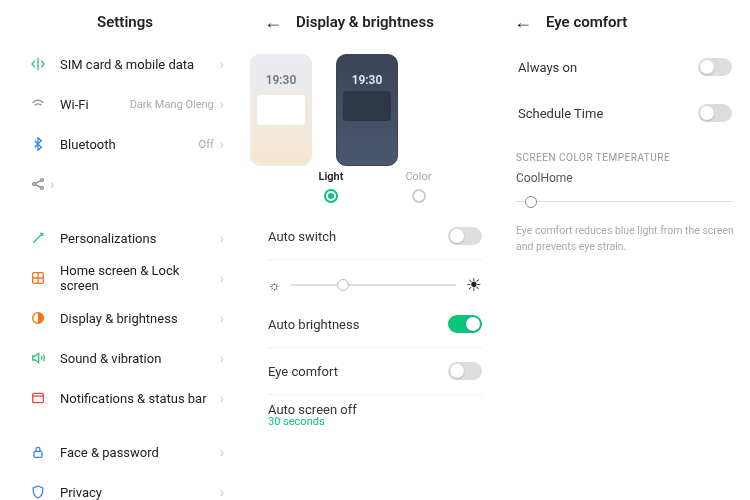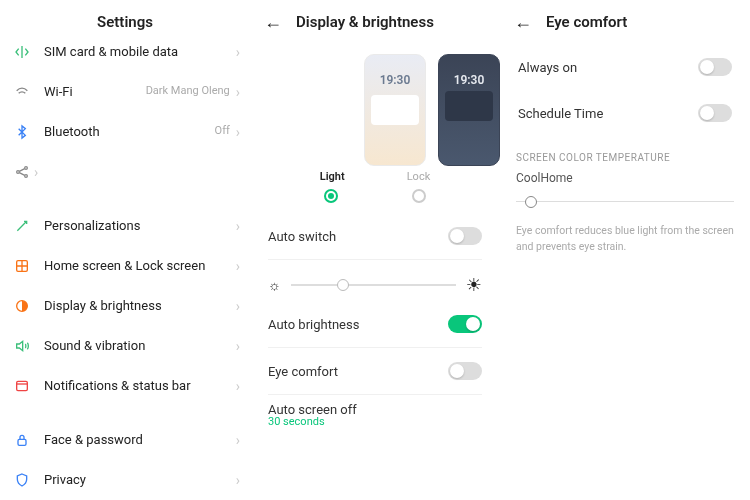--- a/index.html
+++ b/index.html
@@ -14,33 +14,33 @@
     overflow: hidden;
   }
   .pane { height: 500px; overflow: hidden; position: relative; }
   .pane1 { width: 250px; }
   .pane2 { width: 250px; }
   .pane3 { width: 250px; }
 
   .header { display:flex; align-items:center; height:44px; padding:0 14px; font-weight:600; font-size:15px; }
   .header .back { margin-right:14px; font-size:18px; line-height:1; }
 
-  .row { display:flex; align-items:flex-start; height:40px; padding:0 10px; position:relative; }
+  .row { display:flex; align-items:center; height:40px; padding:0 26px; position:relative; }
   .row .icon { width:24px; display:flex; justify-content:center; color:#888; }
   .row .label { flex:1; margin-left:10px; font-size:13px; color:#222; }
   .row .value { font-size:11px; color:#aaa; margin-right:6px; }
   .row .chev { color:#ccc; font-size:14px; }
   .gap { height:14px; }
 
   .toggle { width:34px; height:18px; border-radius:9px; background:#ddd; position:relative; }
   .toggle::after { content:""; position:absolute; width:14px; height:14px; border-radius:50%; background:#fff; top:2px; left:2px; box-shadow:0 1px 2px rgba(0,0,0,0.2);}
   .toggle.on { background:#09c67b; }
   .toggle.on::after { left:18px; }
 
-  .phones { display:flex; justify-content:flex-end; gap:12px; padding:10px 0 4px; }
+  .phones { display:flex; justify-content:flex-start; gap:24px; padding:10px 0 4px; }
   .phone { width:62px; height:112px; border-radius:10px; position:relative; overflow:hidden; }
   .phone.light { background:linear-gradient(#e9ecf4,#f7e7d0); border:1px solid #eaeaea;}
   .phone.dark  { background:linear-gradient(#3b4456,#4a586e); border:1px solid #3b4456;}
   .phone .clk { position:absolute; top:18px; width:100%; text-align:center; font-size:12px; font-weight:600; }
   .phone.light .clk { color:#6b7a90; }
   .phone.dark .clk  { color:#e7eaf0; }
   .phone .card { position:absolute; left:6px; right:6px; height:30px; border-radius:4px; }
   .phone.light .card { top:40px; background:#fff; }
   .phone.dark  .card { top:36px; background:#2e3748; }
 
@@ -206,21 +206,21 @@
       <div class="clk">19:30</div>
       <div class="card"></div>
     </div>
     <div class="phone dark">
       <div class="clk">19:30</div>
       <div class="card"></div>
     </div>
   </div>
   <div class="theme-labels">
     <span class="l">Light</span>
-    <span class="d">Lock</span>
+    <span class="d">Color</span>
   </div>
   <div class="radios">
     <span class="radio sel"></span>
     <span class="radio"></span>
   </div>
 
   <div class="row2">
     <span class="label">Auto switch</span>
     <span class="toggle"></span>
   </div>

